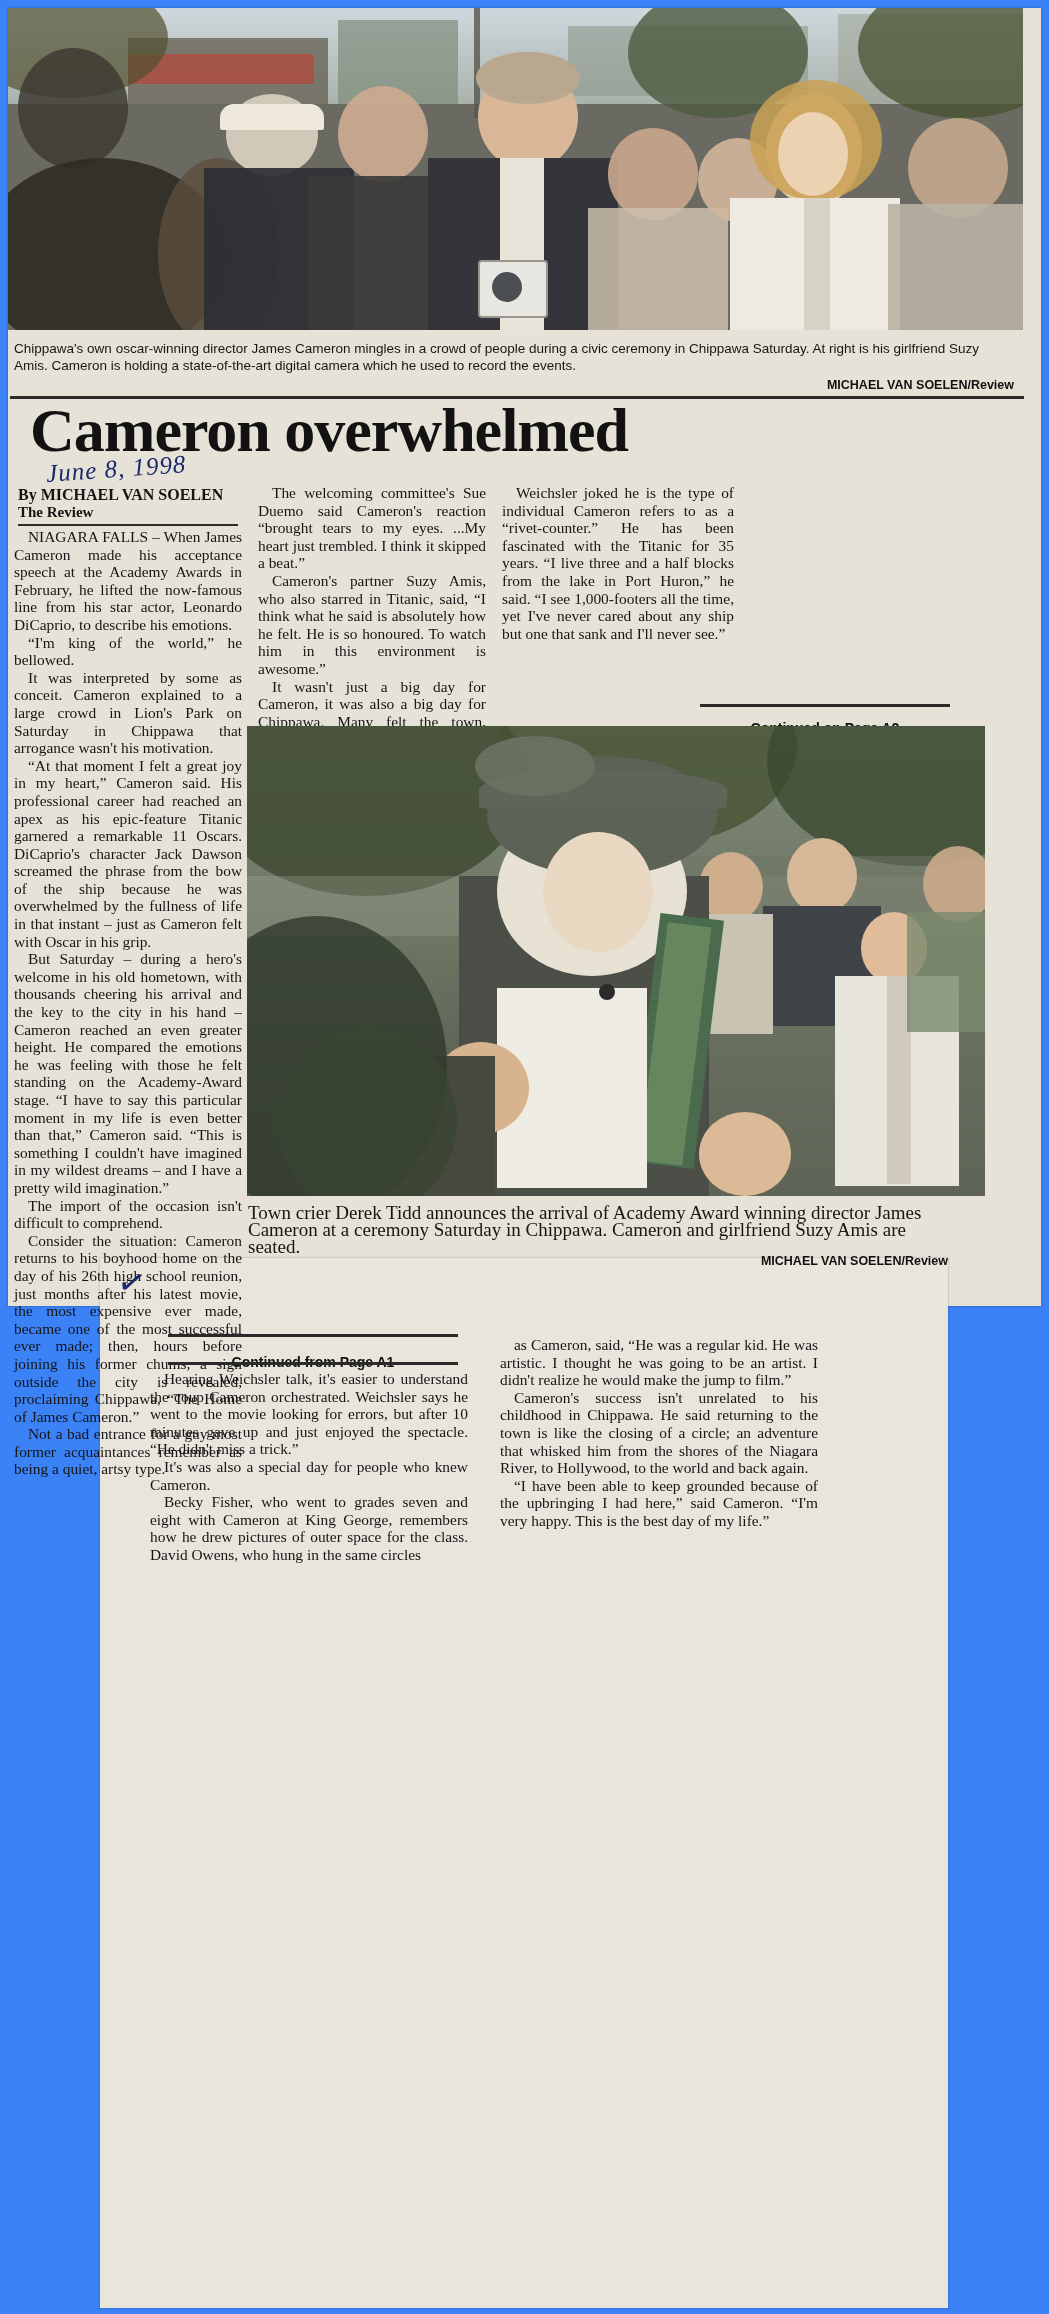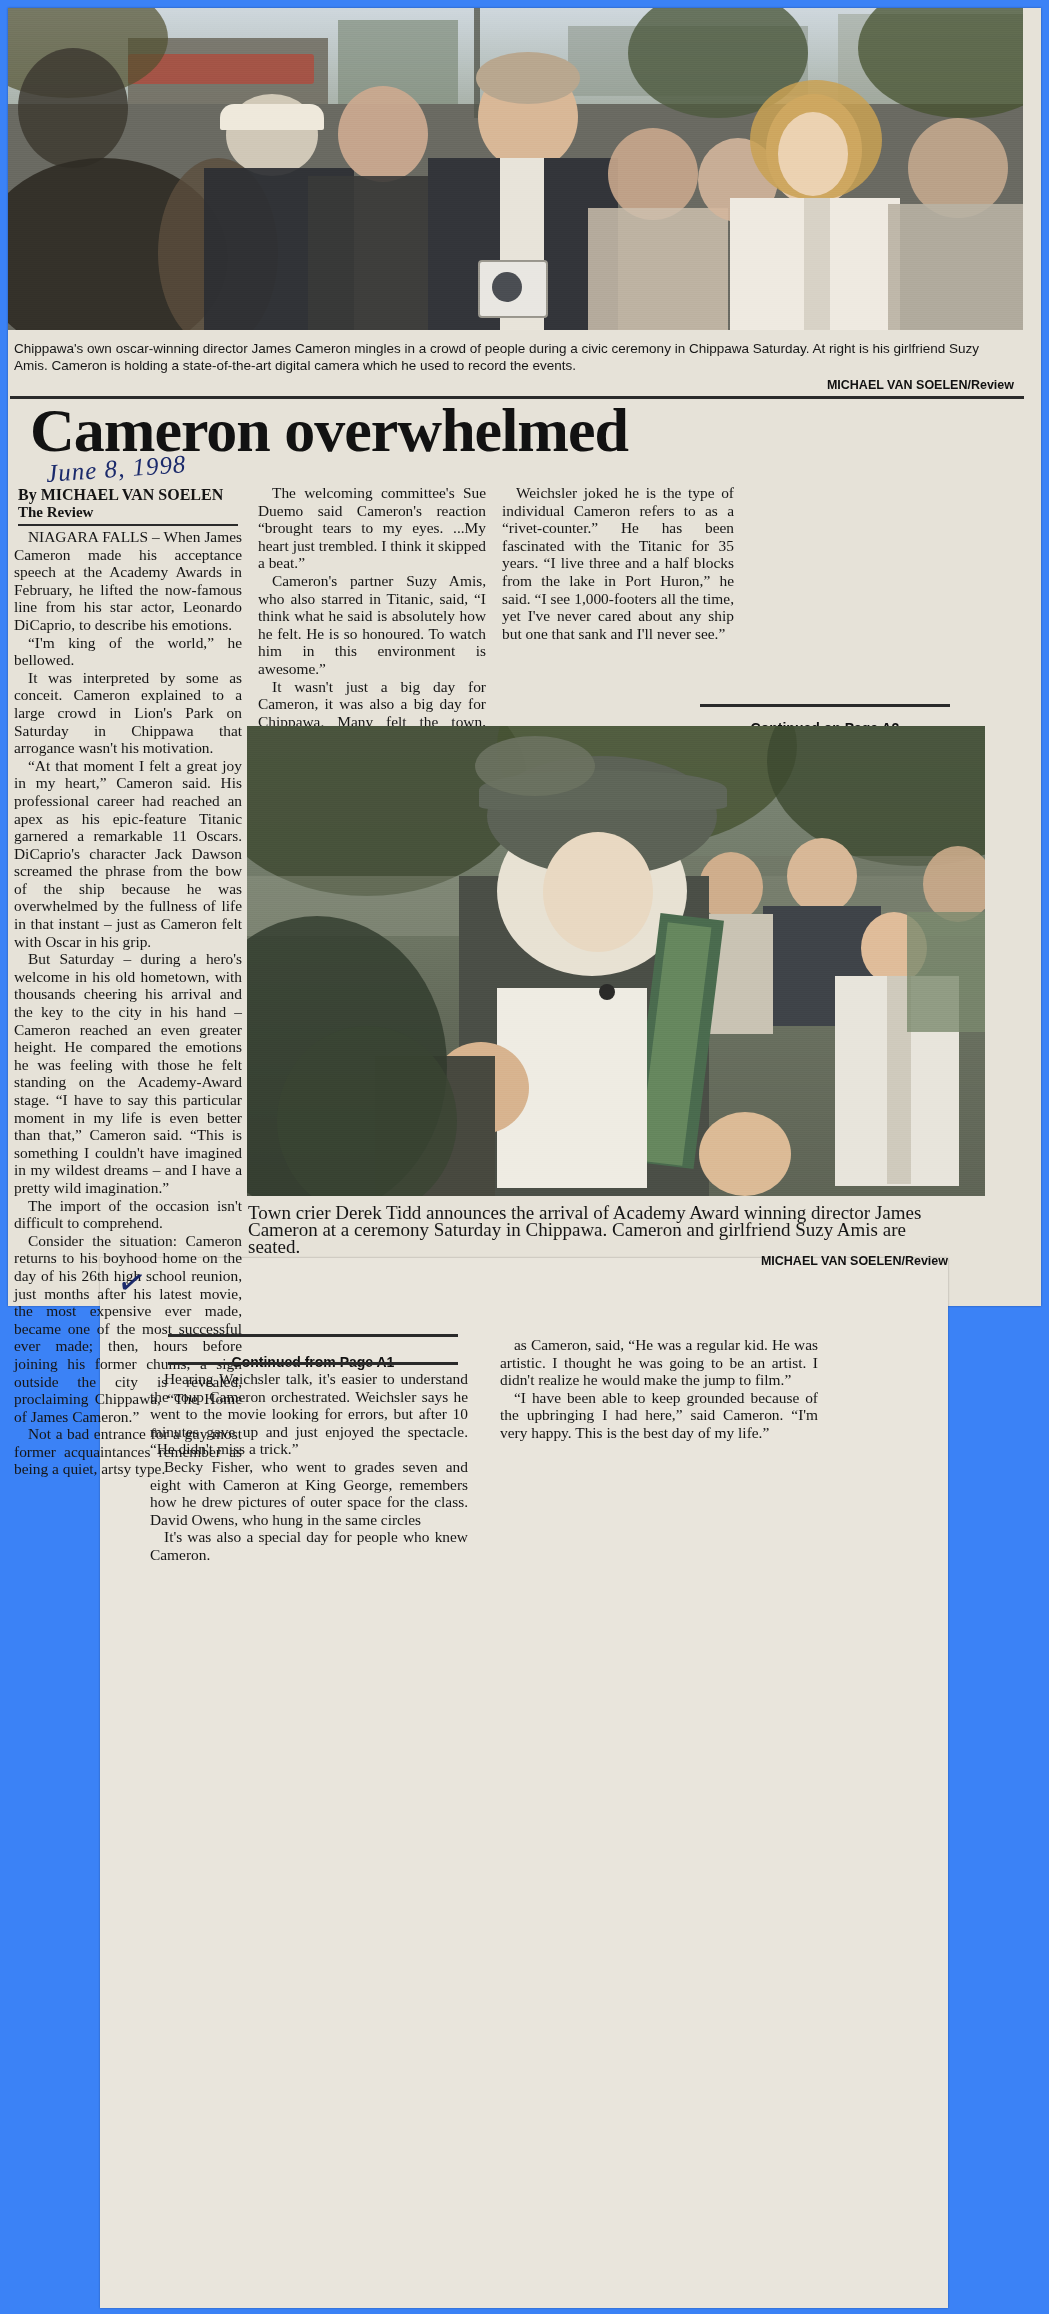--- a/index.html
+++ b/index.html
@@ -365,22 +365,23 @@
   <div class="credit-mid">MICHAEL VAN SOELEN/Review</div>
 
   <div class="pen-mark">✓</div>
 
   <div class="cont-rule" id="cont-rule-1"></div>
   <div class="continued" id="continued-from">Continued from Page A1</div>
   <div class="cont-rule" id="cont-rule-2"></div>
 
   <div class="col" id="col-4">
     <p class="first">Hearing Weichsler talk, it's easier to understand the coup Cameron orchestrated. Weichsler says he went to the movie looking for errors, but after 10 minutes gave up and just enjoyed the spectacle. “He didn't miss a trick.”</p>
+    <p>It's was also a special day for people who knew Cameron.</p>
     <p>Becky Fisher, who went to grades seven and eight with Cameron at King George, remembers how he drew pictures of outer space for the class. David Owens, who hung in the same circles</p>
-    <p>It's was also a special day for people who knew Cameron.</p>
   </div>
 
   <div class="col" id="col-5">
     <p>as Cameron, said, “He was a regular kid. He was artistic. I thought he was going to be an artist. I didn't realize he would make the jump to film.”</p>
+    <p>Cameron's success isn't unrelated to his childhood in Chippawa. He said returning to the town is like the closing of a circle; an adventure that whisked him from the shores of the Niagara River, to Hollywood, to the world and back again.</p>
     <p>“I have been able to keep grounded because of the upbringing I had here,” said Cameron. “I'm very happy. This is the best day of my life.”</p>
   </div>
 
 </div>
 
 </body></html>

